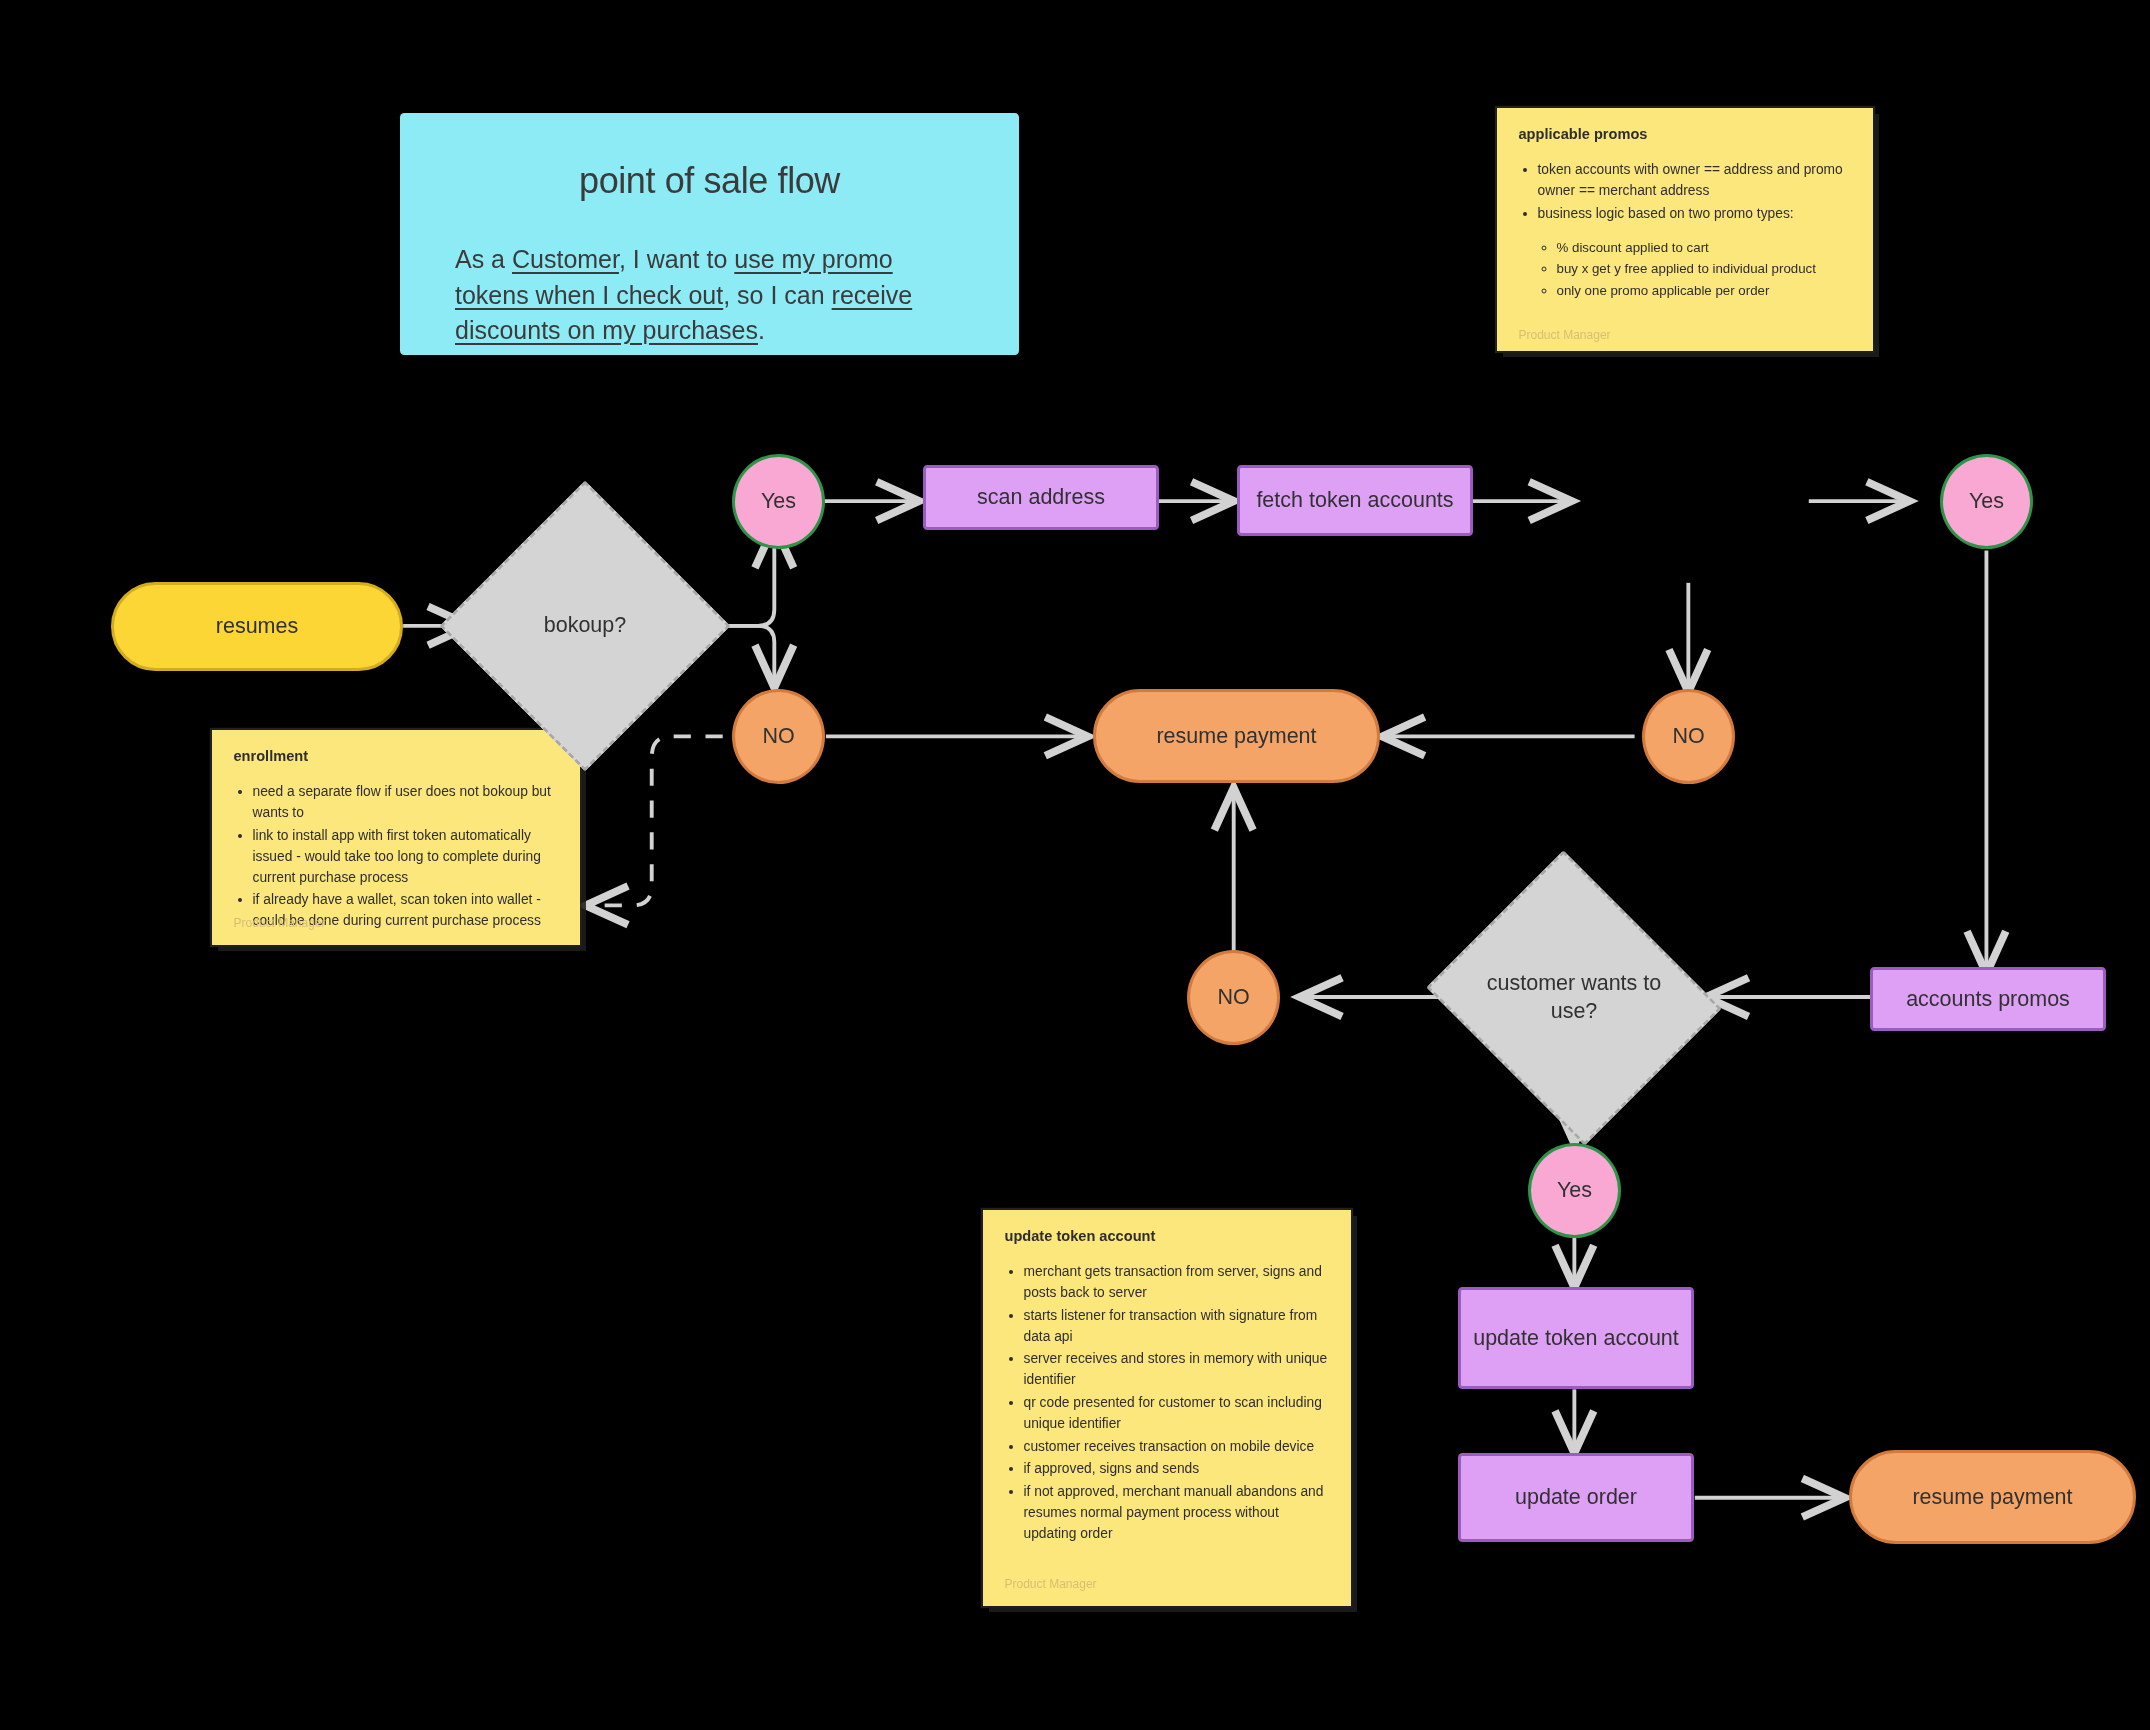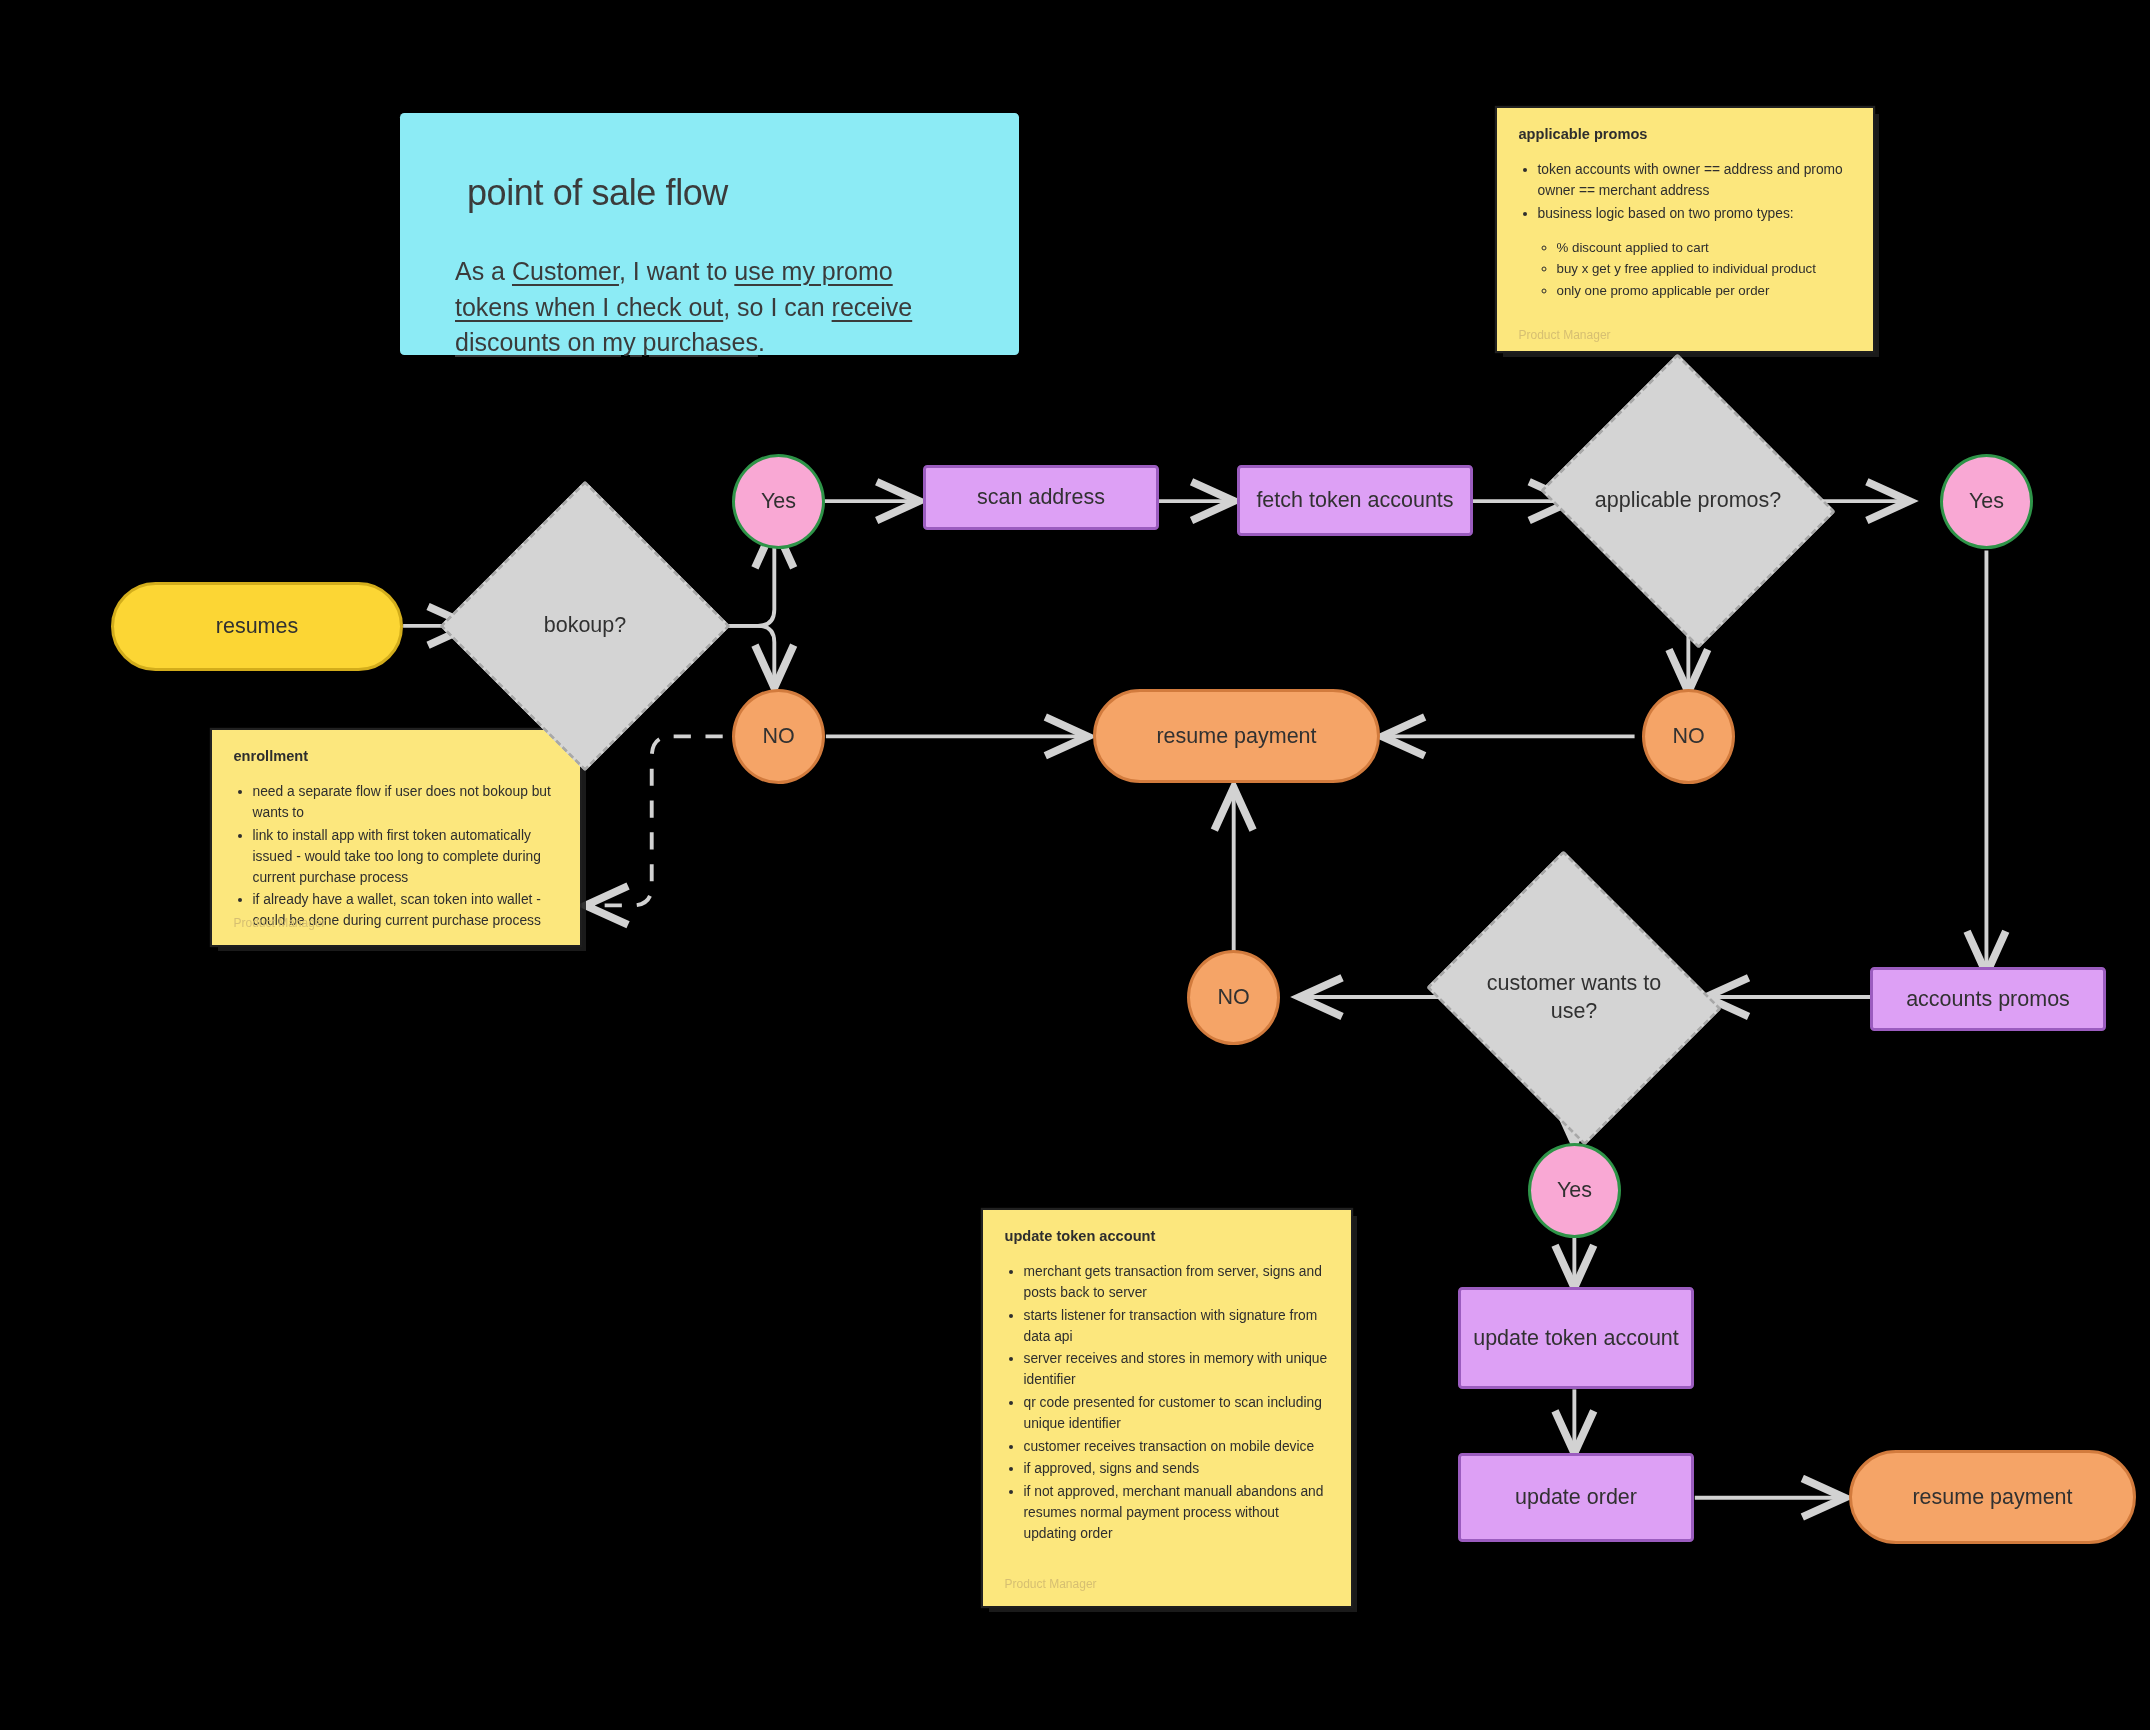--- a/index.html
+++ b/index.html
@@ -10,21 +10,21 @@
   #canvas{position:absolute;inset:0;}
   svg#wires{position:absolute;left:0;top:0;width:2242px;height:1730px;pointer-events:none;}
 
   
   .title-card{
     position:absolute;left:400px;top:113px;width:619px;height:242px;
     background:#8CEBF5;border-radius:4.3px;box-sizing:border-box;
     padding:47px 55px 0 55px;
   }
   .title-card h1{
-    margin:12px;font-size:36px;font-weight:400;color:#3b3b3b;letter-spacing:-0.4px;
+    margin:0;font-size:36px;font-weight:400;color:#3b3b3b;letter-spacing:-0.4px;text-align:center;
   }
   .title-card p{
     margin:40px 0 0 0;font-size:25px;line-height:1.42;color:#3b3b3b;
   }
   .title-card u{text-decoration:underline;text-underline-offset:3.9px;}
 
   
   .sticky{
     position:absolute;background:#FCE77D;box-sizing:border-box;
     box-shadow:6px 6px 0 rgba(30,30,30,.88), 0 0 0 2.2px rgba(60,60,60,.55);
@@ -197,24 +197,20 @@
   </div>
 
   <div class="node rect c-purple" style="left:923px;top:465px;width:236px;height:65px;">
     <span>scan address</span>
   </div>
 
   <div class="node rect c-purple" style="left:1237px;top:465px;width:236px;height:71px;">
     <span>fetch token accounts</span>
   </div>
 
-  <div class="diamond" style="left:1576px;top:404px;width:224px;height:194px;">
-    <div class="dshape"></div>
-    <div class="dlabel">applicable promos?</div>
-  </div>
 
   <div class="node ellipse c-green" style="left:1940px;top:454px;width:93px;height:95px;">
     <span>Yes</span>
   </div>
 
   <div class="node ellipse c-orange" style="left:1642px;top:689px;width:93px;height:95px;">
     <span>NO</span>
   </div>
 
   <div class="node pill c-orange" style="left:1093px;top:689px;width:287px;height:94px;">

